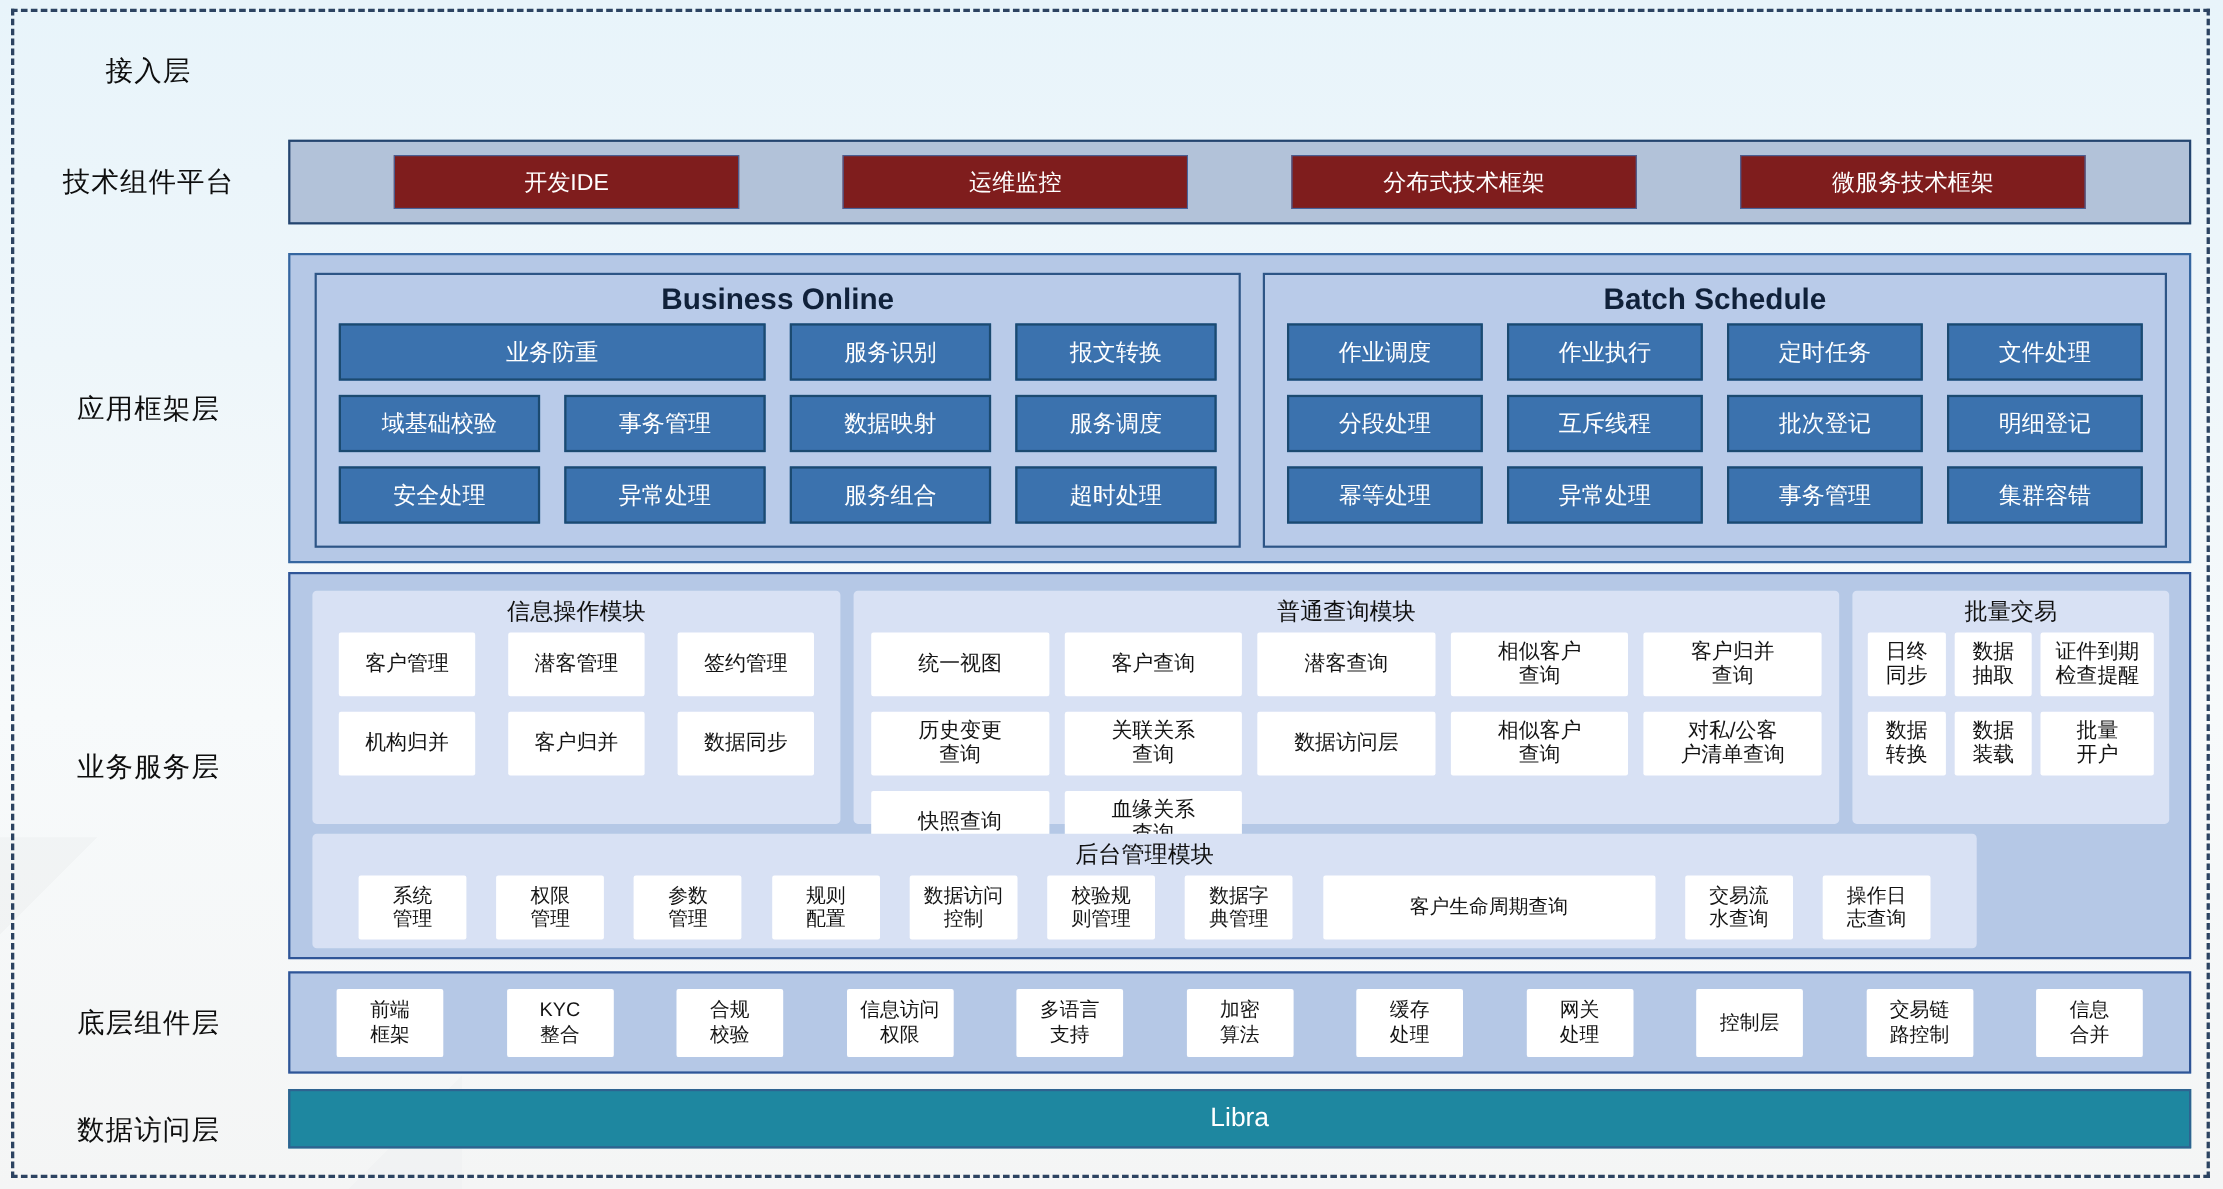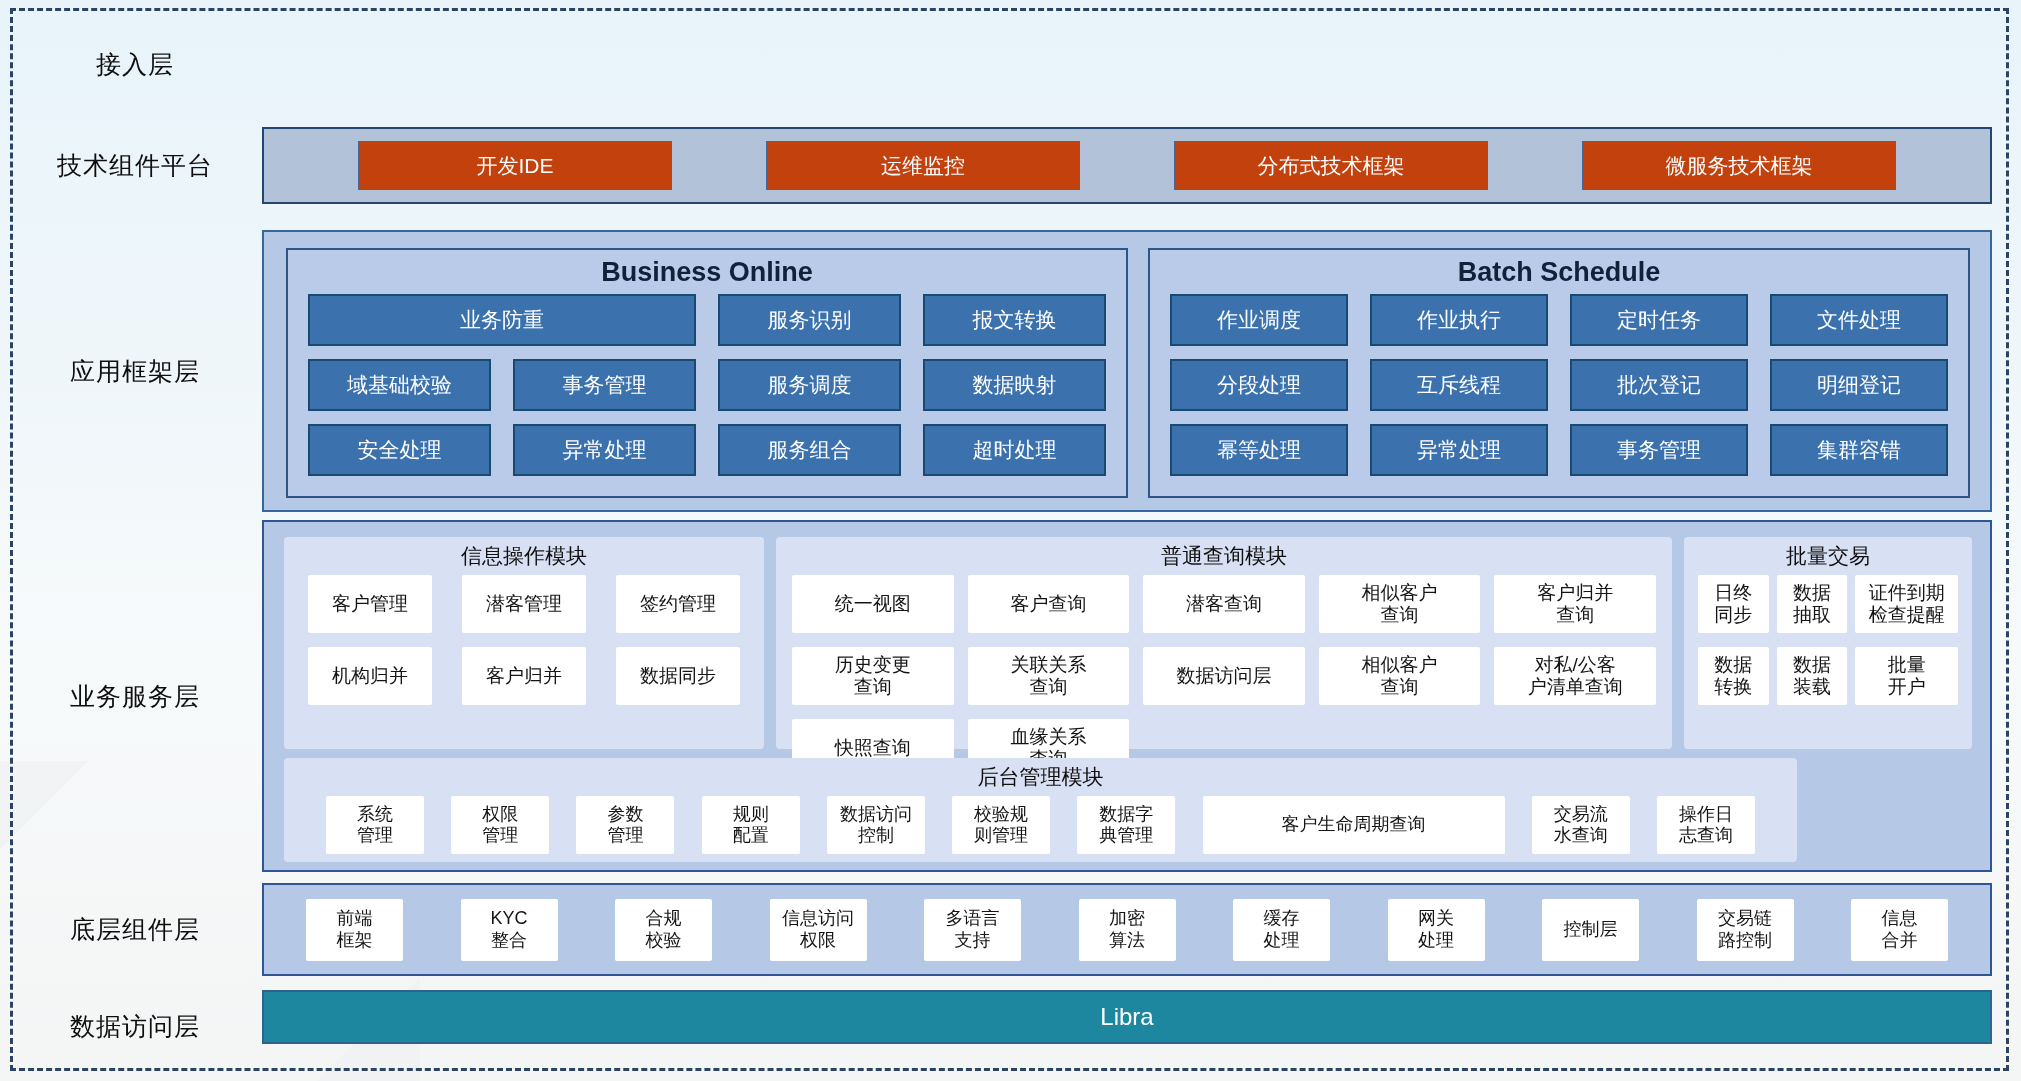--- a/index.html
+++ b/index.html
@@ -20,21 +20,21 @@
     justify-content:center;color:#0e0e0e;font-size:25px;letter-spacing:1px;}
   .content{position:absolute;left:262px;width:1730px;}
   
   .teal-bar{background:#1e87a0;border:2px solid #2e6390;display:flex;align-items:center;
     justify-content:center;color:#fff;box-sizing:border-box;}
   .gateway-bar{top:33px;height:63px;font-size:27px;}
   .libra-bar{top:990px;height:54px;font-size:24px;}
   
   .tech-band{top:127px;height:77px;background:#b2c2d9;border:2px solid #24456f;
     box-sizing:border-box;display:flex;align-items:center;justify-content:space-evenly;}
-  .tech-btn{width:312px;height:47px;background:#c2410c;border:1px solid #46639c;
+  .tech-btn{width:312px;height:47px;background:#7f1d1d;border:1px solid #46639c;
     color:#fff;font-size:21px;display:flex;align-items:center;justify-content:center;}
   
   .app-box{top:230px;height:282px;background:#b5c8e6;border:2px solid #3566a0;box-sizing:border-box;}
   .app-panel{position:absolute;top:16px;height:250px;background:#b9cbe9;
     border:2px solid #2d5586;box-sizing:border-box;}
   .app-panel.bo{left:22px;width:842px;}
   .app-panel.bs{left:884px;width:822px;}
   .app-title{height:44px;display:flex;align-items:center;justify-content:center;
     color:#10213a;font-size:27px;font-weight:bold;}
   .app-grid{display:grid;grid-template-columns:repeat(4,1fr);column-gap:22px;row-gap:13px;
@@ -90,22 +90,22 @@
 
   <div class="content app-box">
     <div class="app-panel bo">
       <div class="app-title">Business Online</div>
       <div class="app-grid">
         <div class="app-btn span2">业务防重</div>
         <div class="app-btn">服务识别</div>
         <div class="app-btn">报文转换</div>
         <div class="app-btn">域基础校验</div>
         <div class="app-btn">事务管理</div>
+        <div class="app-btn">数据映射</div>
         <div class="app-btn">服务调度</div>
-        <div class="app-btn">数据映射</div>
         <div class="app-btn">安全处理</div>
         <div class="app-btn">异常处理</div>
         <div class="app-btn">服务组合</div>
         <div class="app-btn">超时处理</div>
       </div>
     </div>
     <div class="app-panel bs">
       <div class="app-title">Batch Schedule</div>
       <div class="app-grid">
         <div class="app-btn">作业调度</div>

